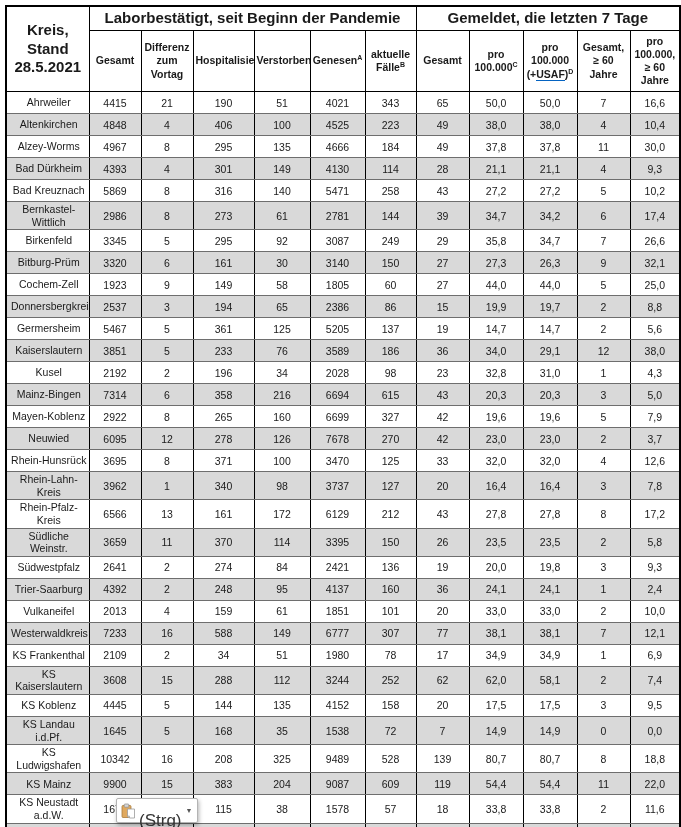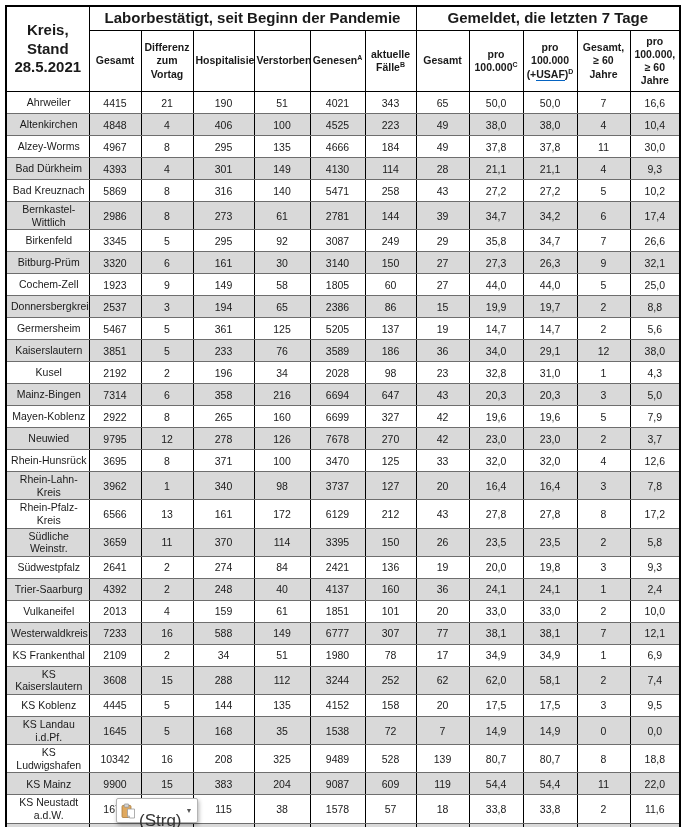--- a/index.html
+++ b/index.html
@@ -248,21 +248,21 @@
           <td>1</td>
           <td>4,3</td>
         </tr>
         <tr>
           <td class="kreis">Mainz-Bingen</td>
           <td>7314</td>
           <td>6</td>
           <td>358</td>
           <td>216</td>
           <td>6694</td>
-          <td>647</td>
+          <td>615</td>
           <td>43</td>
           <td>20,3</td>
           <td>20,3</td>
           <td>3</td>
           <td>5,0</td>
         </tr>
         <tr>
           <td class="kreis">Mayen-Koblenz</td>
           <td>2922</td>
           <td>8</td>
@@ -271,21 +271,21 @@
           <td>6699</td>
           <td>327</td>
           <td>42</td>
           <td>19,6</td>
           <td>19,6</td>
           <td>5</td>
           <td>7,9</td>
         </tr>
         <tr>
           <td class="kreis">Neuwied</td>
-          <td>9795</td>
+          <td>6095</td>
           <td>12</td>
           <td>278</td>
           <td>126</td>
           <td>7678</td>
           <td>270</td>
           <td>42</td>
           <td>23,0</td>
           <td>23,0</td>
           <td>2</td>
           <td>3,7</td>
@@ -358,21 +358,21 @@
           <td>20,0</td>
           <td>19,8</td>
           <td>3</td>
           <td>9,3</td>
         </tr>
         <tr>
           <td class="kreis">Trier-Saarburg</td>
           <td>4392</td>
           <td>2</td>
           <td>248</td>
-          <td>40</td>
+          <td>95</td>
           <td>4137</td>
           <td>160</td>
           <td>36</td>
           <td>24,1</td>
           <td>24,1</td>
           <td>1</td>
           <td>2,4</td>
         </tr>
         <tr>
           <td class="kreis">Vulkaneifel</td>

